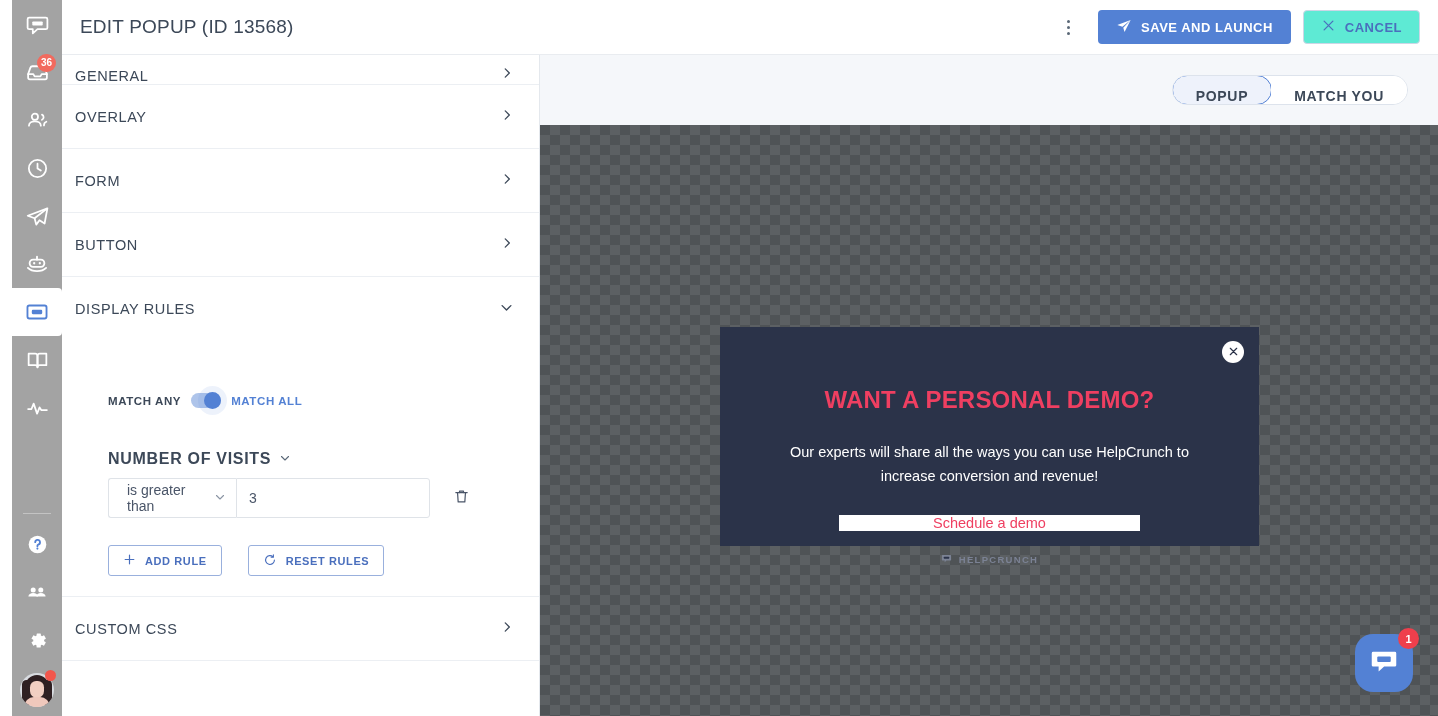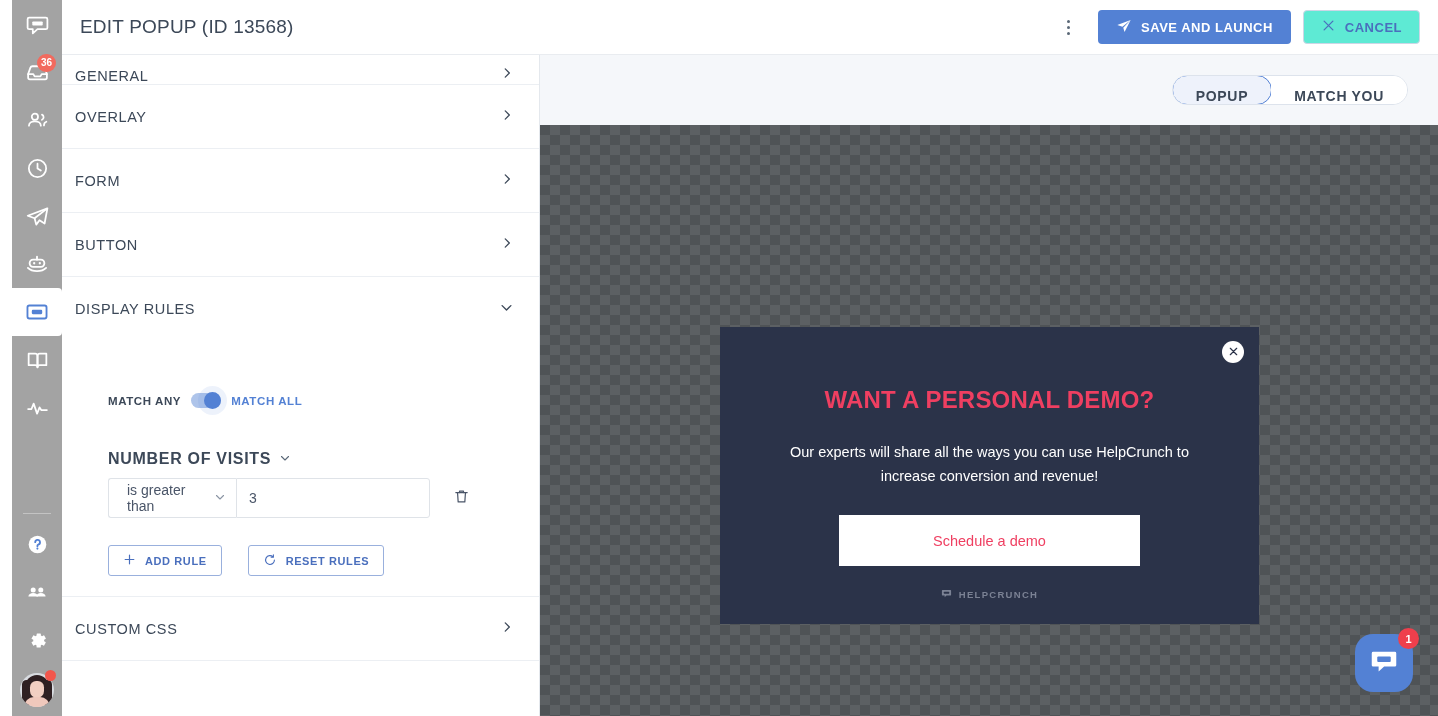--- a/index.html
+++ b/index.html
@@ -285,21 +285,21 @@
       linear-gradient(45deg, #5c6063 25%, transparent 25%, transparent 75%, #5c6063 75%),
       linear-gradient(45deg, #5c6063 25%, transparent 25%, transparent 75%, #5c6063 75%);
     background-size: 20px 20px;
     background-position: 0 0, 10px 10px;
   }
 
   
   #popup {
     position: absolute;
     left: 180px; top: 202px;
-    width: 539px; height: 297px;
+    width: 539px; height: 219px;
     background: #2b3349;
     display: flex; flex-direction: column; align-items: center;
   }
   #popup-close {
     position: absolute; right: 15px; top: 14px;
     width: 22px; height: 22px; border-radius: 50%;
     background: #fff;
     display: flex; align-items: center; justify-content: center;
     cursor: pointer;
   }

